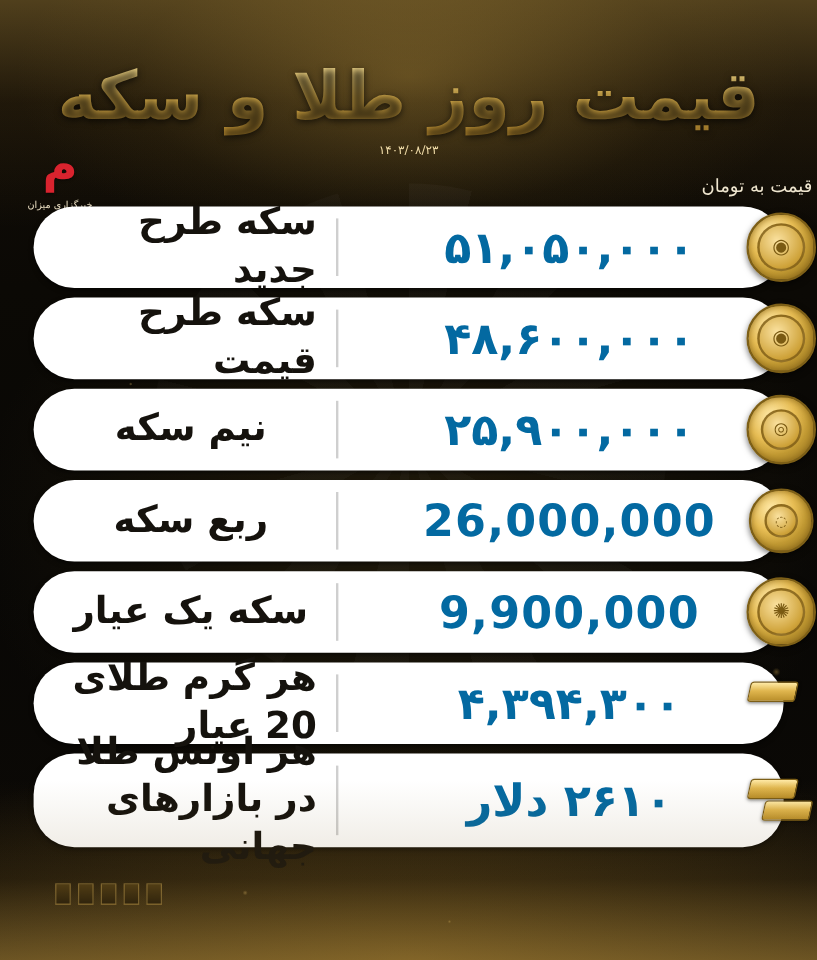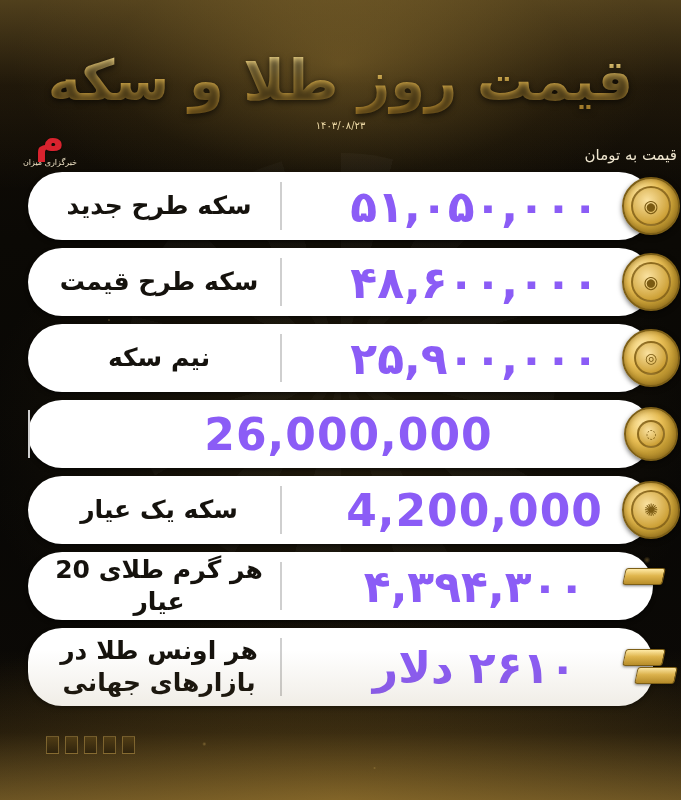--- a/index.html
+++ b/index.html
@@ -125,21 +125,21 @@
   }
   .logo .mark {
     font-size: 40px; line-height: 40px;
     color: #d9232e;
     font-weight: bold;
     text-shadow: 0 1px 2px rgba(0,0,0,.6);
   }
   .logo .lbl {
     font-size: 8px;
     color: #efe3c6;
-    margin-top: 0;
+    margin-top: 8px;
     direction: rtl;
   }
 
   
   .rows {
     position: relative;
     margin-top: 4px;
     padding: 0 0 0 0;
   }
   .row {
@@ -150,38 +150,37 @@
     margin: 0 28px 8px 28px;
     background: #ffffff;
     border-radius: 34px;
     box-shadow: 0 2px 4px rgba(0,0,0,0.55);
     overflow: visible;
   }
   .row.tall { height: 78px; }
   .price {
     flex: 1 1 auto;
     display: flex; align-items: center; justify-content: center;
-    font-size: 44px;
+    font-size: 37px;
     font-weight: bold;
-    color: #8b5cf6;
+    color: #0369a1;
     direction: rtl;
     letter-spacing: 1px;
     padding-left: 14px;
   }
   .divider {
     width: 2px;
     background: #cfcfcf;
     margin: 10px 0;
     flex: 0 0 auto;
   }
   .label {
     flex: 0 0 252px;
     display: flex; align-items: center; justify-content: center;
-    text-align: center;
-    font-size: 25px;
+    font-size: 31px;
     font-weight: bold;
     color: #15120d;
     direction: rtl;
     line-height: 1.28;
     padding: 0 16px 0 26px;
   }
   .icon-wrap {
     position: absolute;
     right: -28px;
     top: 50%;
@@ -274,29 +273,30 @@
       <div class="icon-wrap">
         <div class="coin half">
             <div class="inner">◎</div>
           </div>
       </div>
     </div>
 
     <div class="row">
       <div class="price">26,000,000</div>
       <div class="divider"></div>
+      <div class="label">ربع سکه</div>
       <div class="icon-wrap">
         <div class="coin quarter">
             <div class="inner">◌</div>
           </div>
       </div>
     </div>
 
     <div class="row">
-      <div class="price">4,200,000</div>
+      <div class="price">9,900,000</div>
       <div class="divider"></div>
       <div class="label">سکه یک عیار</div>
       <div class="icon-wrap">
         <div class="coin">
             <div class="inner">✺</div>
           </div>
       </div>
     </div>
 
     <div class="row">

